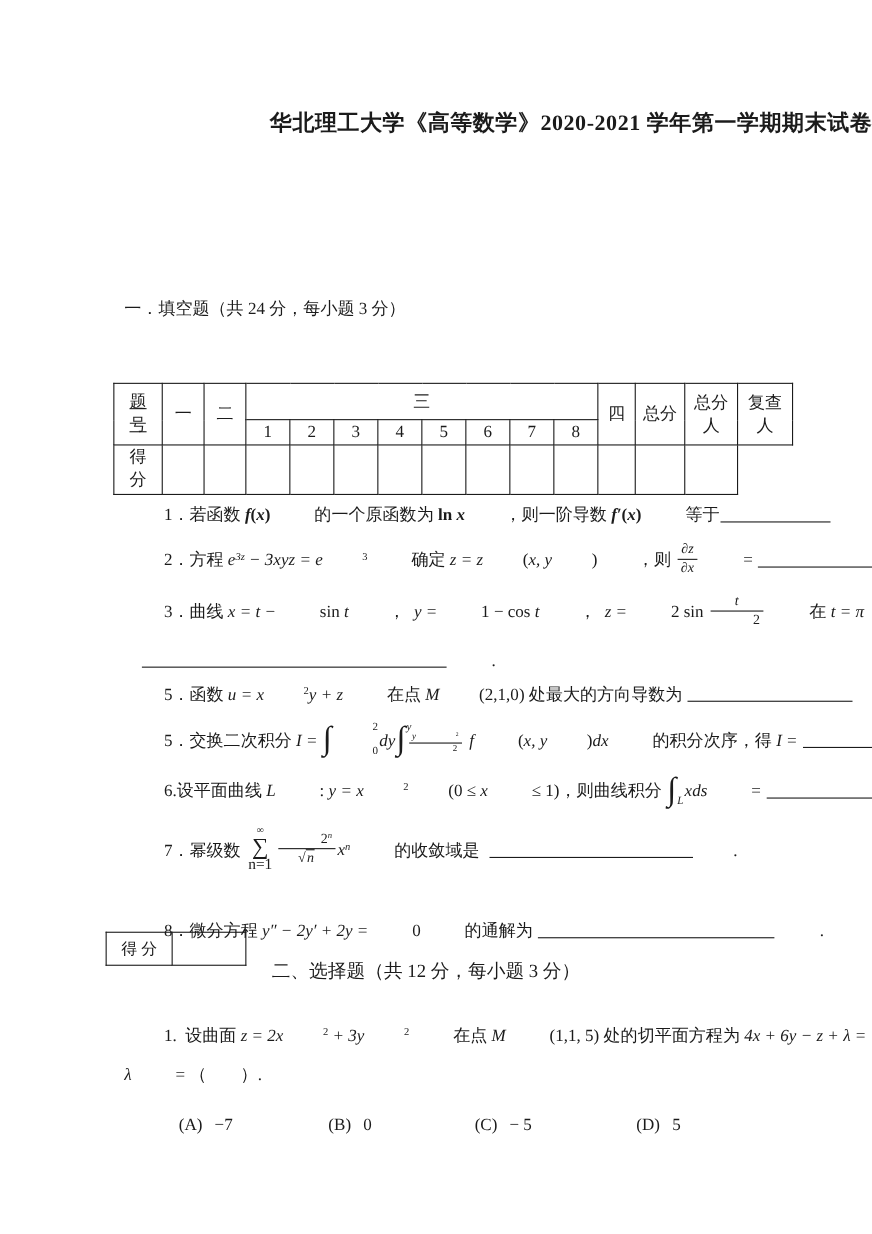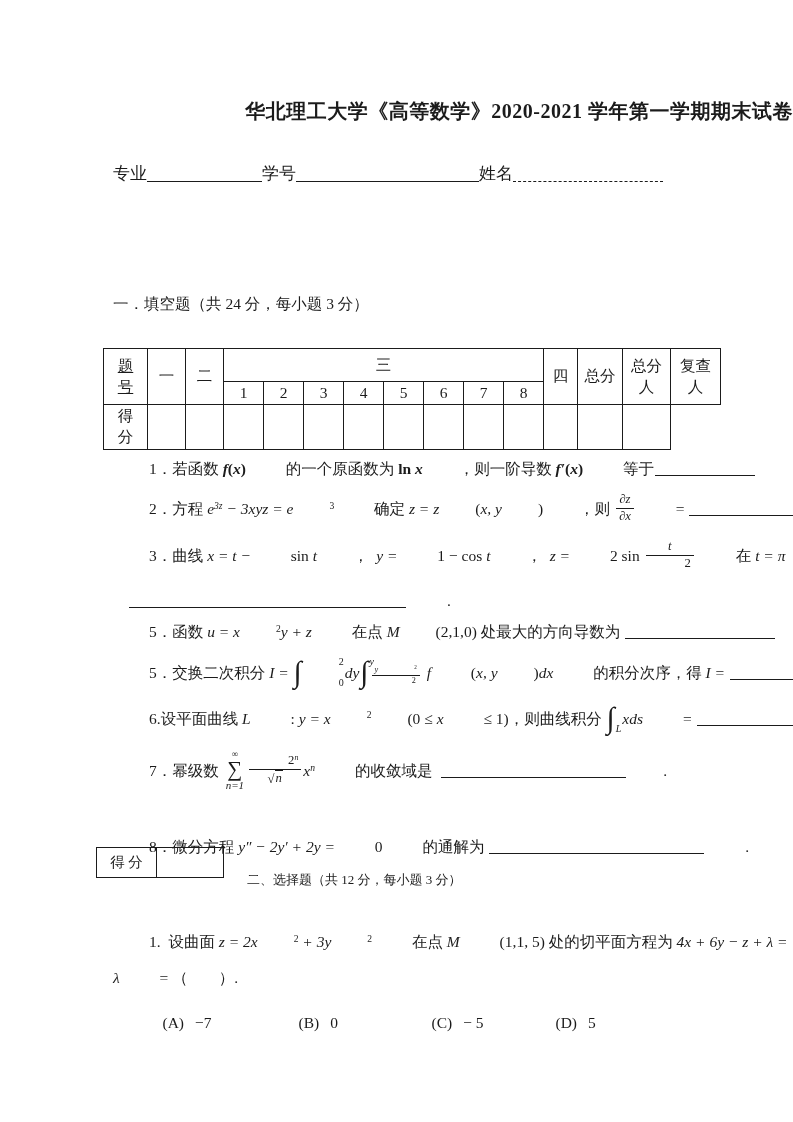--- a/index.html
+++ b/index.html
@@ -6,22 +6,22 @@
   .page{
     position:relative;width:793px;height:1122px;margin:0 auto;background:#fff;
     font-family:"Liberation Serif","DejaVu Serif",serif;color:#1b1b1b;overflow:hidden;
   }
   .abs{position:absolute;}
   .title{top:98px;left:0;right:0;text-align:right;font-size:20px;font-weight:bold;letter-spacing:.5px;}
   .info-line{top:162px;left:113px;font-size:17px;white-space:pre;}
   .info-label{display:inline-block;}
   .info-blank{display:inline-block;border-bottom:1.4px solid #1b1b1b;height:18px;vertical-align:-3px;}
   .ib1{width:115px;} .ib2{width:183px;} .ib3{width:150px;border-bottom-style:dashed;}
-  .heading1{top:294px;left:113px;font-size:15.5px;}
-  .s2-heading{top:871px;left:247px;font-size:13px;}
+  .heading1{top:270px;left:113px;font-size:15.5px;}
+  .s2-heading{top:871px;left:247px;font-size:17px;}
 
   
   .score-table{top:348px;left:103px;border-collapse:collapse;table-layout:fixed;}
   .score-table td{border:1.5px solid #1b1b1b;text-align:center;vertical-align:middle;
     font-size:15.5px;padding:1px 2px;overflow:hidden;}
   .tr1{height:33px;} .tr2{height:23px;} .tr3{height:44px;}
   .corner-label{display:inline-block;width:17px;text-decoration:underline;line-height:1.3;}
   .stack{display:inline-block;width:17px;line-height:1.35;}
 
   
@@ -30,54 +30,53 @@
   .gb-row{height:30px;}
   .gb-lbl{width:59px;} .gb-val{width:66px;}
 
   
   .q{left:113px;font-size:15.5px;line-height:22px;white-space:pre;}
   #q1{top:458px;} #q2{top:494px;} #q3{top:541px;} #q3b{top:590px;left:128px;}
   #q4{top:621px;} #q5{top:658px;} #q6{top:704px;} #q7{top:752px;} #q8{top:836px;}
   #c1l1{top:931px;} #c1l2{top:967px;}
   .opts{top:996px;left:147px;font-size:15.5px;white-space:pre;}
   .opt{display:inline-block;}
-  .opt0{width:136px;} .opt1{width:133px;} .opt2{width:124px;}
+  .opt0{width:136px;} .opt1{width:133px;} .opt2{width:147px;}
   .opt .v{margin-left:11px;}
 
   
   .rn-t{font-style:normal;margin-left:36px;}
   .rn-m{font-style:italic;}
   .rn-b{font-weight:bold;}
   .rn-bi{font-weight:bold;font-style:italic;}
   .rn-sup{font-size:0.62em;vertical-align:0.55em;line-height:0;}
   .rn-frac{display:inline-block;vertical-align:middle;text-align:center;margin:0 2px;transform:translateY(-2px);}
   .fr-n{display:block;border-bottom:1.1px solid #1b1b1b;padding:0 3px;font-size:0.82em;line-height:1.25;}
   .fr-d{display:block;padding:0 3px;font-size:0.82em;line-height:1.25;}
   .rn-int{display:inline-flex;vertical-align:middle;align-items:center;transform:translateY(-2px);margin:0 1px;}
   .int-glyph{font-size:30px;line-height:32px;font-style:normal;}
   .int-lims{display:inline-flex;flex-direction:column;justify-content:space-between;min-height:32px;
     font-size:10px;line-height:1.1;margin-left:1px;text-align:left;}
   .rn-sum{display:inline-flex;flex-direction:column;align-items:center;vertical-align:middle;
     line-height:1;margin:0 3px;transform:translateY(-2px);}
   .sum-top{font-size:9px;line-height:1;}
   .sum-glyph{font-size:21px;line-height:1;}
-  .sum-bot{font-size:11px;line-height:1;font-style:italic;}
+  .sum-bot{font-size:14px;line-height:1;}
   .rn-sqrt{display:inline-flex;align-items:flex-end;}
   .sqrt-rad{line-height:1;}
   .sqrt-body{border-top:1.1px solid #1b1b1b;padding:0 1px;line-height:1.15;}
   .rn-blank{display:inline-block;border-bottom:1.4px solid #1b1b1b;height:14px;vertical-align:-2px;margin:0 1px;}
 </style>
 </head>
 <body>
 
 <div class="page">
 
   <div class="abs title">华北理工大学《高等数学》2020-2021 学年第一学期期末试卷</div>
 
-  <div class="abs info-line"><span class="info-label">专业</span><span class="info-blank ib1"></span><span class="info-label">学号</span><span class="info-blank ib2"></span><span class="info-label">姓名</span><span class="info-blank ib3"></span></div>
 
   <div class="abs heading1">一．填空题（共 24 分，每小题 3 分）</div>
 
   <table class="abs score-table">
     <colgroup>
       <col style="width:44px">
         <col style="width:38px">
         <col style="width:38px">
       <col style="width:40px">
         <col style="width:40px">

